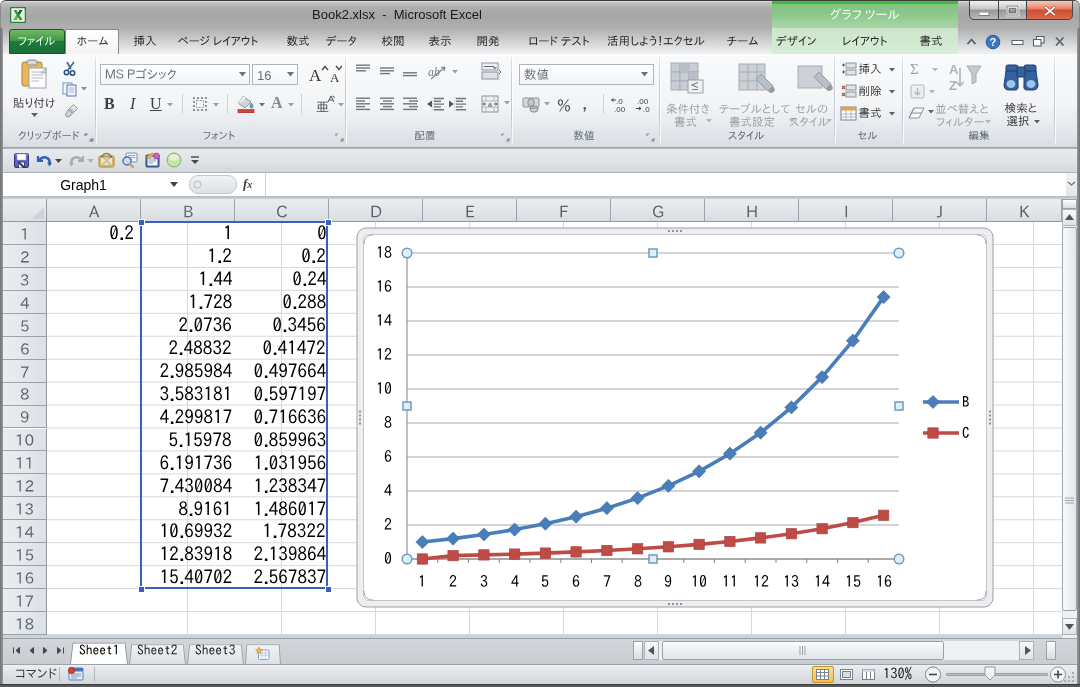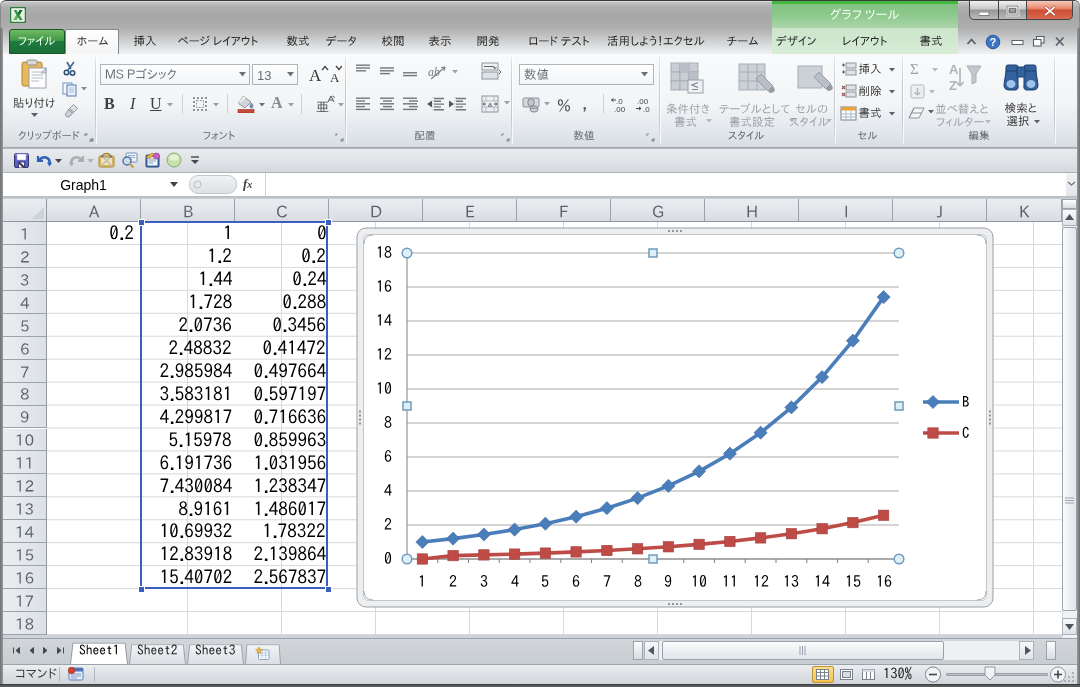--- a/index.html
+++ b/index.html
@@ -15,20 +15,21 @@
 <div class="abs" style="left:1077px;top:28px;width:3px;height:656px;background:linear-gradient(90deg,#98999b,#6e6f71);"></div>
 <div class="abs" style="left:0;top:684px;width:1080px;height:3px;background:#58595b;border-top:1px solid #3c3d3f;"></div>
 <svg class="abs" style="left:10px;top:7px" width="16" height="16" viewBox="0 0 16 16">
 <rect x="0.5" y="0.5" width="15" height="15" rx="1.5" fill="#f6faf4" stroke="#2c7d3e" stroke-width="1.6"></rect>
 <rect x="2.2" y="2.2" width="11.6" height="11.6" fill="#dff0d8"></rect>
 <path d="M2.2 2.2 L7 2.2 L2.2 7 Z" fill="#f2f9ee"></path>
 <path d="M3.6 3 L6.4 3 L8 6 L9.7 3 L12.4 3 L9.4 8 L12.5 13 L9.7 13 L8 10 L6.3 13 L3.5 13 L6.6 8 Z" fill="#2e8f45"></path>
 <path d="M9.7 3 L12.4 3 L9.4 8 L8 6 Z" fill="#1d5e34"></path>
 <path d="M3.5 13 L6.3 13 L8 10 L6.6 8 Z" fill="#62b152"></path>
 </svg>
+<div class="abs" style="left:197px;top:7px;width:400px;text-align:center;font-size:13px;color:#1a1a1a;white-space:nowrap;">Book2.xlsx &nbsp;-&nbsp; Microsoft Excel</div>
 <div class="abs" style="left:772px;top:1px;width:186px;height:53px;
  background:linear-gradient(#7fc17e 0%,#8bc88a 25%,#b5dab4 60%,#d8ecd7 85%,#e3f2e2 100%);"></div>
 <div class="abs" style="left:772px;top:1px;width:186px;height:3px;background:#44b73f;"></div>
 <svg style="position:absolute;left:830.2px;top:8.0px;overflow:visible" width="70" height="13" viewBox="0 -11.0 70 13.0">
       <path d="M8.3 -8.2 9.0 -7.7Q7.9 -2.0 2.8 0.4L2.1 -0.4Q4.4 -1.3 5.9 -3.2Q7.4 -4.9 7.9 -7.3H4.3Q3.1 -5.2 1.5 -3.8L0.7 -4.5Q3.2 -6.5 4.4 -9.8L5.3 -9.5Q5.2 -9.1 4.8 -8.2ZM10.4 -8.5Q9.9 -9.3 9.2 -10.0L9.9 -10.4Q10.5 -9.9 11.1 -9.0ZM9.2 -7.9Q8.8 -8.7 8.1 -9.4L8.8 -9.8Q9.4 -9.2 9.9 -8.3Z M13.1 -9.0H19.9V-8.0H13.1ZM12.0 -6.2H20.3L20.9 -5.7Q20.1 -3.0 18.5 -1.5Q17.0 -0.1 14.8 0.6L14.1 -0.3Q18.4 -1.3 19.7 -5.3H12.0Z M30.5 -8.4 31.0 -7.8Q30.2 -1.7 24.6 0.2L23.9 -0.7Q29.0 -2.3 29.9 -7.5L22.8 -7.3V-8.3Z M36.8 -5.1Q36.3 -6.8 35.6 -8.0L36.7 -8.5Q37.4 -7.1 37.9 -5.5ZM39.8 -5.8Q39.4 -7.3 38.6 -8.8L39.6 -9.2Q40.3 -7.9 40.8 -6.2ZM37.7 -0.6Q40.9 -1.8 42.3 -4.4Q43.1 -6.1 43.6 -8.9L44.7 -8.5Q44.1 -5.0 42.7 -3.0Q41.3 -0.9 38.4 0.3Z M46.3 -5.2H56.5V-4.2H46.3Z M57.9 -0.6Q59.8 -1.9 60.3 -3.9Q60.5 -5.2 60.5 -8.6H61.5V-8.1V-8.0Q61.5 -4.4 61.0 -2.9Q60.4 -1.1 58.7 0.1ZM63.3 -9.1H64.4V-1.5Q66.8 -2.9 68.3 -5.3L69.0 -4.4Q67.2 -1.9 64.1 -0.1L63.3 -0.7Z" fill="#ffffff"></path>
     </svg>
 <div class="abs" style="left:969px;top:0;width:104px;height:20px;">
 <div class="abs" style="left:0;top:0;width:30px;height:20px;border:1px solid #454545;border-radius:0 0 0 5px;background:linear-gradient(#f2f2f2 0%,#c7c7c7 45%,#969696 50%,#bababa 100%);">
  <svg class="abs" style="left:9px;top:11px" width="12" height="5">
           <rect x="0" y="0" width="10" height="3.5" fill="#fff" stroke="#6a6a6a" stroke-width="0.8"></rect>
@@ -197,21 +198,21 @@
 <path d="M2 4 V2 H4 M7 7 L9 9 M9 6 V9 H6" fill="none" stroke="#87919a" stroke-width="1.2"></path>
     </svg>
 <div class="abs" style="left:100px;top:64px;width:150px;height:21px;background:linear-gradient(#ffffff,#f2f4f6);border:1px solid #aeb4bb;"></div>
 <svg style="position:absolute;left:105.0px;top:68.0px;overflow:visible" width="72" height="13" viewBox="0 -11.0 72 13.0">
       <path d="M0.9 -9.4H2.6L5.4 -1.8L8.1 -9.4H9.8V-0.6H8.8V-8.3L6.0 -0.6H4.8L2.0 -8.3V-0.6H0.9Z M12.4 -3.2Q12.5 -2.2 13.3 -1.7Q13.9 -1.3 14.8 -1.3Q15.8 -1.3 16.4 -1.7Q17.3 -2.1 17.3 -3.0Q17.3 -3.6 16.7 -4.0Q16.0 -4.5 14.3 -4.9Q11.5 -5.6 11.5 -7.4Q11.5 -8.5 12.5 -9.1Q13.4 -9.6 14.8 -9.6Q17.7 -9.6 18.2 -7.2H17.0Q16.7 -8.7 14.8 -8.7Q14.0 -8.7 13.4 -8.5Q12.6 -8.1 12.6 -7.4Q12.6 -6.7 13.4 -6.3Q14.1 -5.9 15.2 -5.6Q16.7 -5.2 17.4 -4.7Q18.4 -4.0 18.4 -2.9Q18.4 -1.6 17.2 -0.9Q16.3 -0.4 14.8 -0.4Q11.7 -0.4 11.2 -3.2Z M23.0 -9.4H26.5Q28.0 -9.4 28.9 -8.7Q29.7 -8.1 29.7 -6.9Q29.7 -5.7 28.8 -5.0Q28.0 -4.4 26.5 -4.4H24.1V-0.6H23.0ZM24.1 -8.4V-5.4H26.6Q28.6 -5.4 28.6 -6.9Q28.6 -8.4 26.6 -8.4Z M31.5 -8.2H39.4V-0.2H38.4V-1.1H31.4V-2.1H38.4V-7.2H31.5ZM41.0 -8.6Q40.5 -9.5 39.8 -10.2L40.5 -10.6Q41.1 -10.0 41.7 -9.1ZM39.9 -8.0Q39.4 -8.8 38.7 -9.5L39.4 -10.0Q40.0 -9.4 40.6 -8.4Z M46.6 -6.9Q45.4 -7.9 44.3 -8.5L44.8 -9.3Q46.0 -8.8 47.3 -7.8ZM43.4 -1.0Q48.8 -2.1 51.5 -6.9L52.2 -6.1Q49.5 -1.4 44.0 0.0ZM45.2 -4.4Q44.0 -5.5 42.7 -6.1L43.3 -6.9Q44.6 -6.3 45.8 -5.3Z M54.6 -3.9Q54.2 -5.2 53.6 -6.2L54.5 -6.6Q55.1 -5.6 55.5 -4.3ZM57.0 -4.5Q56.6 -5.8 56.0 -6.8L56.9 -7.2Q57.6 -6.2 57.9 -4.9ZM54.9 -0.7Q57.2 -1.5 58.4 -3.1Q59.5 -4.4 59.9 -6.9L60.8 -6.7Q60.4 -3.9 59.0 -2.2Q57.8 -0.8 55.5 0.1Z M70.1 -8.2 70.8 -7.7Q69.6 -2.0 64.6 0.4L63.9 -0.4Q66.2 -1.3 67.7 -3.2Q69.1 -4.9 69.6 -7.3H66.1Q64.9 -5.2 63.2 -3.8L62.5 -4.5Q65.0 -6.5 66.1 -9.8L67.1 -9.5Q66.9 -9.1 66.5 -8.2Z" fill="#6a6f75"></path>
     </svg>
 <svg class="abs" style="left:239px;top:72px" width="8" height="6">
       <path d="M0 0 H7 L3.5 4.5 Z" fill="#6b7178"></path>
     </svg>
 <div class="abs" style="left:252px;top:64px;width:46px;height:21px;background:linear-gradient(#ffffff,#f2f4f6);border:1px solid #aeb4bb;"></div>
-<div class="abs" style="left:257px;top:68px;font-size:13px;color:#6a6f75;">13</div>
+<div class="abs" style="left:257px;top:68px;font-size:13px;color:#6a6f75;">16</div>
 <svg class="abs" style="left:287px;top:72px" width="8" height="6">
       <path d="M0 0 H7 L3.5 4.5 Z" fill="#6b7178"></path>
     </svg>
 <svg class="abs" style="left:304px;top:62px" width="38" height="24" viewBox="0 0 38 24">
 <text x="5" y="19" font-size="17" fill="#333" font-family="Liberation Serif">A</text>
       <path d="M18 8 L21 4.5 L24 8" fill="none" stroke="#444" stroke-width="1.3"></path>
 <text x="26" y="20" font-size="13" fill="#333" font-family="Liberation Serif">A</text>
       <path d="M33 16 L36 19.5 L39 16" fill="none" stroke="#444" stroke-width="1.3" transform="translate(-1,-12)"></path>
 </svg>
 <div class="abs" style="left:104px;top:95px;font-family:'Liberation Serif',serif;font-weight:bold;font-size:16px;color:#3c4046;">B</div>

